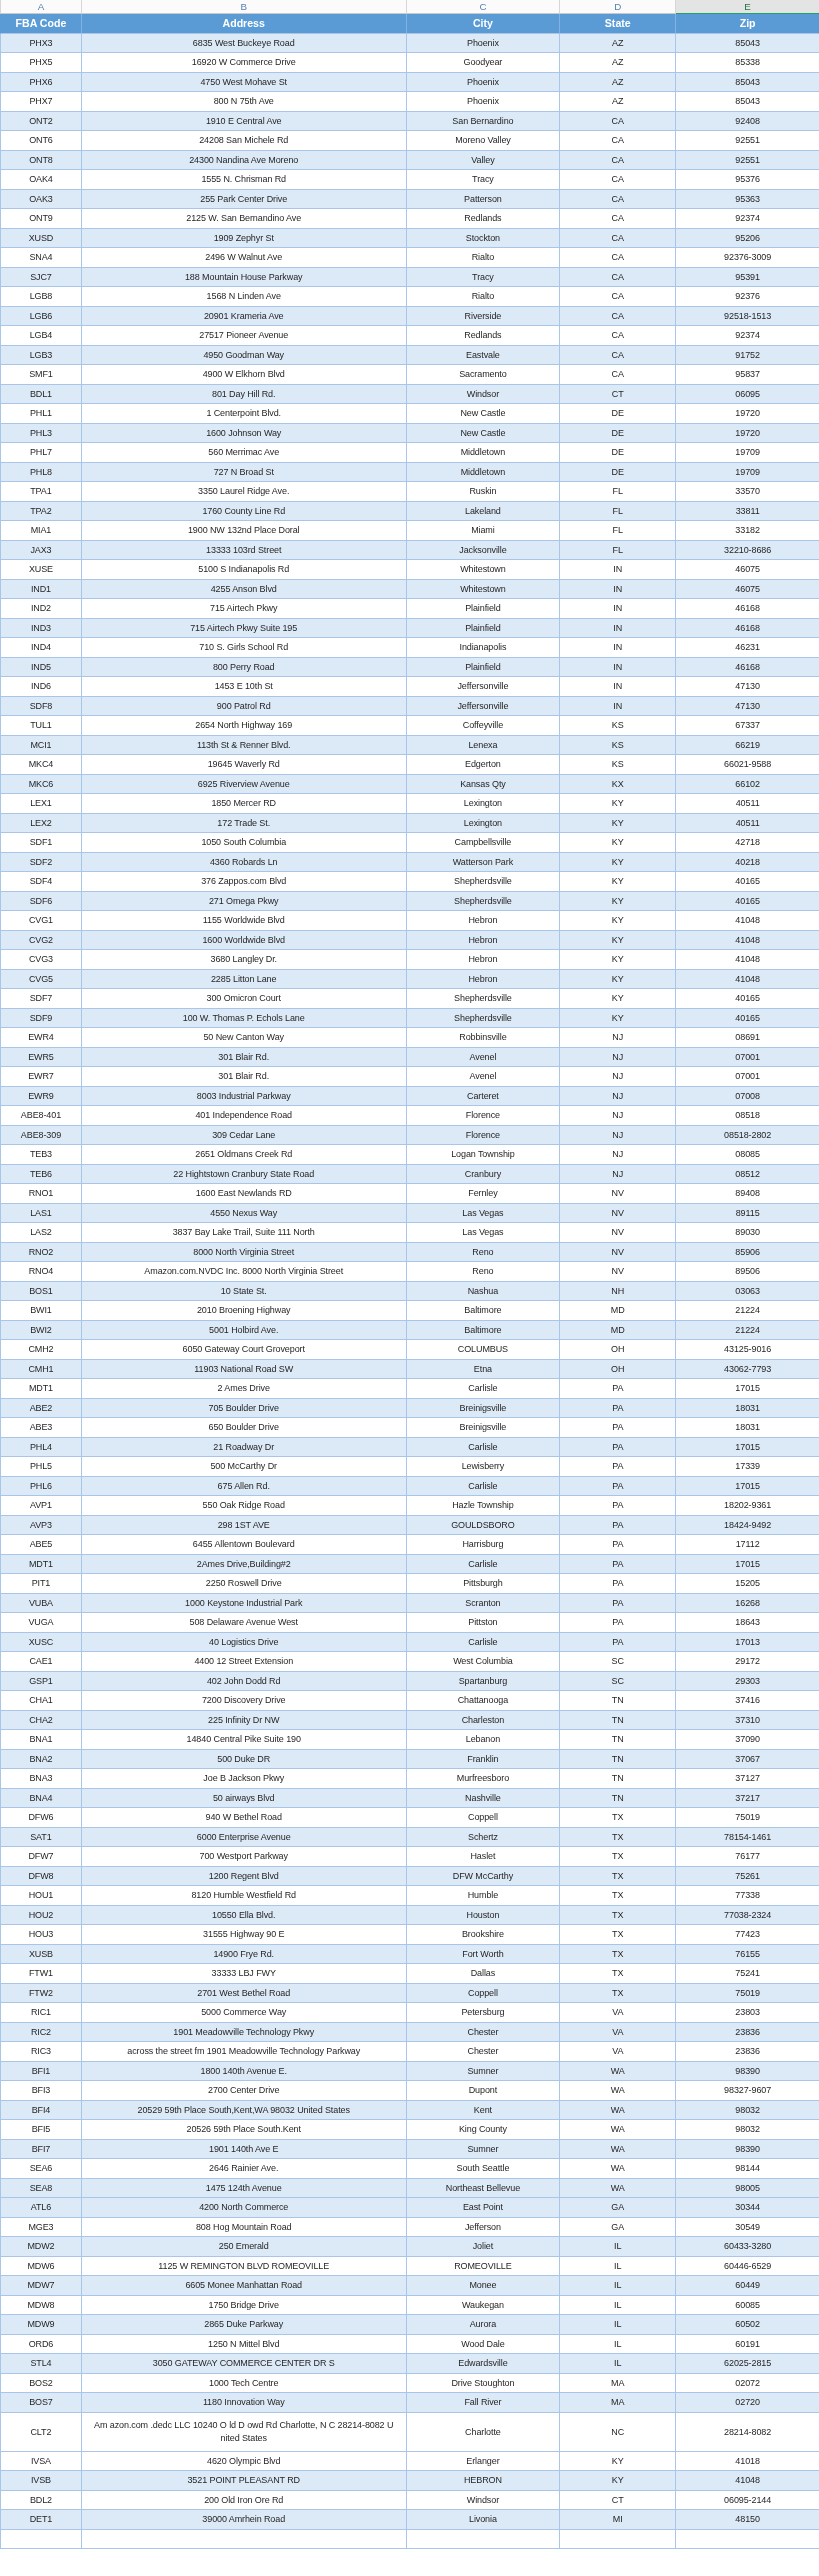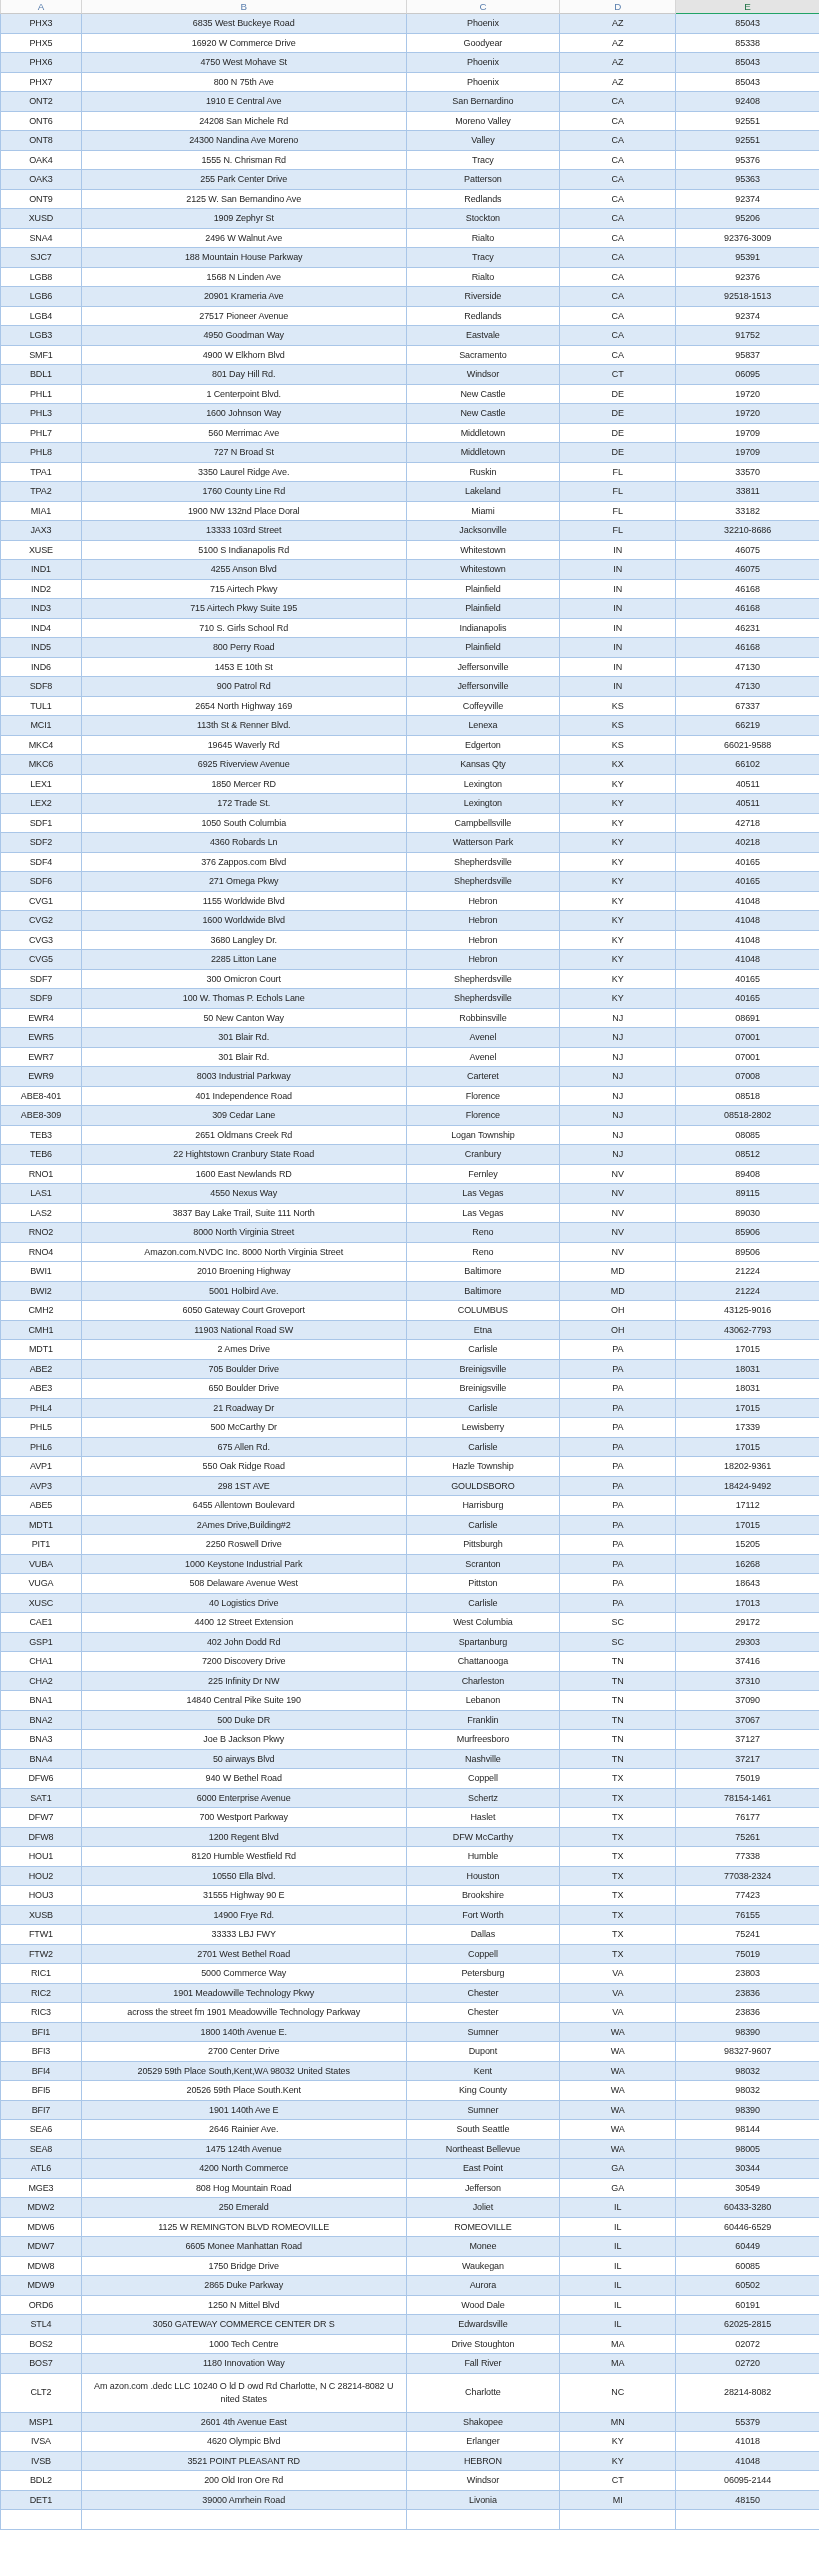--- a/index.html
+++ b/index.html
@@ -52,20 +52,27 @@
 <div class="sheet">
 
   <div class="row col-letters">
     <div class="col-letter c0">A</div>
     <div class="col-letter c1">B</div>
     <div class="col-letter c2">C</div>
     <div class="col-letter c3">D</div>
     <div class="col-letter c4 selected">E</div>
   </div>
 
+  <div class="row header-row">
+    <div class="cell c0">FBA Code</div>
+    <div class="cell c1">Address</div>
+    <div class="cell c2">City</div>
+    <div class="cell c3">State</div>
+    <div class="cell c4">Zip</div>
+  </div>
 
   <div id="rows">
       <div class="row data-row alt">
         <div class="cell c0">PHX3</div>
         <div class="cell c1">6835 West Buckeye Road</div>
         <div class="cell c2">Phoenix</div>
         <div class="cell c3">AZ</div>
         <div class="cell c4">85043</div>
       </div>
       <div class="row data-row">
@@ -501,20 +508,27 @@
         <div class="cell c2">Reno</div>
         <div class="cell c3">NV</div>
         <div class="cell c4">85906</div>
       </div>
       <div class="row data-row">
         <div class="cell c0">RNO4</div>
         <div class="cell c1">Amazon.com.NVDC Inc. 8000 North Virginia Street</div>
         <div class="cell c2">Reno</div>
         <div class="cell c3">NV</div>
         <div class="cell c4">89506</div>
+      </div>
+      <div class="row data-row alt">
+        <div class="cell c0">BOS1</div>
+        <div class="cell c1">10 State St.</div>
+        <div class="cell c2">Nashua</div>
+        <div class="cell c3">NH</div>
+        <div class="cell c4">03063</div>
       </div>
       <div class="row data-row">
         <div class="cell c0">BWI1</div>
         <div class="cell c1">2010 Broening Highway</div>
         <div class="cell c2">Baltimore</div>
         <div class="cell c3">MD</div>
         <div class="cell c4">21224</div>
       </div>
       <div class="row data-row alt">
         <div class="cell c0">BWI2</div>
@@ -908,27 +922,20 @@
         <div class="cell c3">MA</div>
         <div class="cell c4">02720</div>
       </div>
       <div class="row data-row tall">
         <div class="cell c0">CLT2</div>
         <div class="cell c1">Am azon.com .dedc LLC 10240 O ld D owd Rd Charlotte, N C 28214-8082 U nited States</div>
         <div class="cell c2">Charlotte</div>
         <div class="cell c3">NC</div>
         <div class="cell c4">28214-8082</div>
       </div>
-      <div class="row data-row alt">
-        <div class="cell c0">MSP1</div>
-        <div class="cell c1">2601 4th Avenue East</div>
-        <div class="cell c2">Shakopee</div>
-        <div class="cell c3">MN</div>
-        <div class="cell c4">55379</div>
-      </div>
       <div class="row data-row">
         <div class="cell c0">IVSA</div>
         <div class="cell c1">4620 Olympic Blvd</div>
         <div class="cell c2">Erlanger</div>
         <div class="cell c3">KY</div>
         <div class="cell c4">41018</div>
       </div>
       <div class="row data-row alt">
         <div class="cell c0">IVSB</div>
         <div class="cell c1">3521 POINT PLEASANT RD</div>

